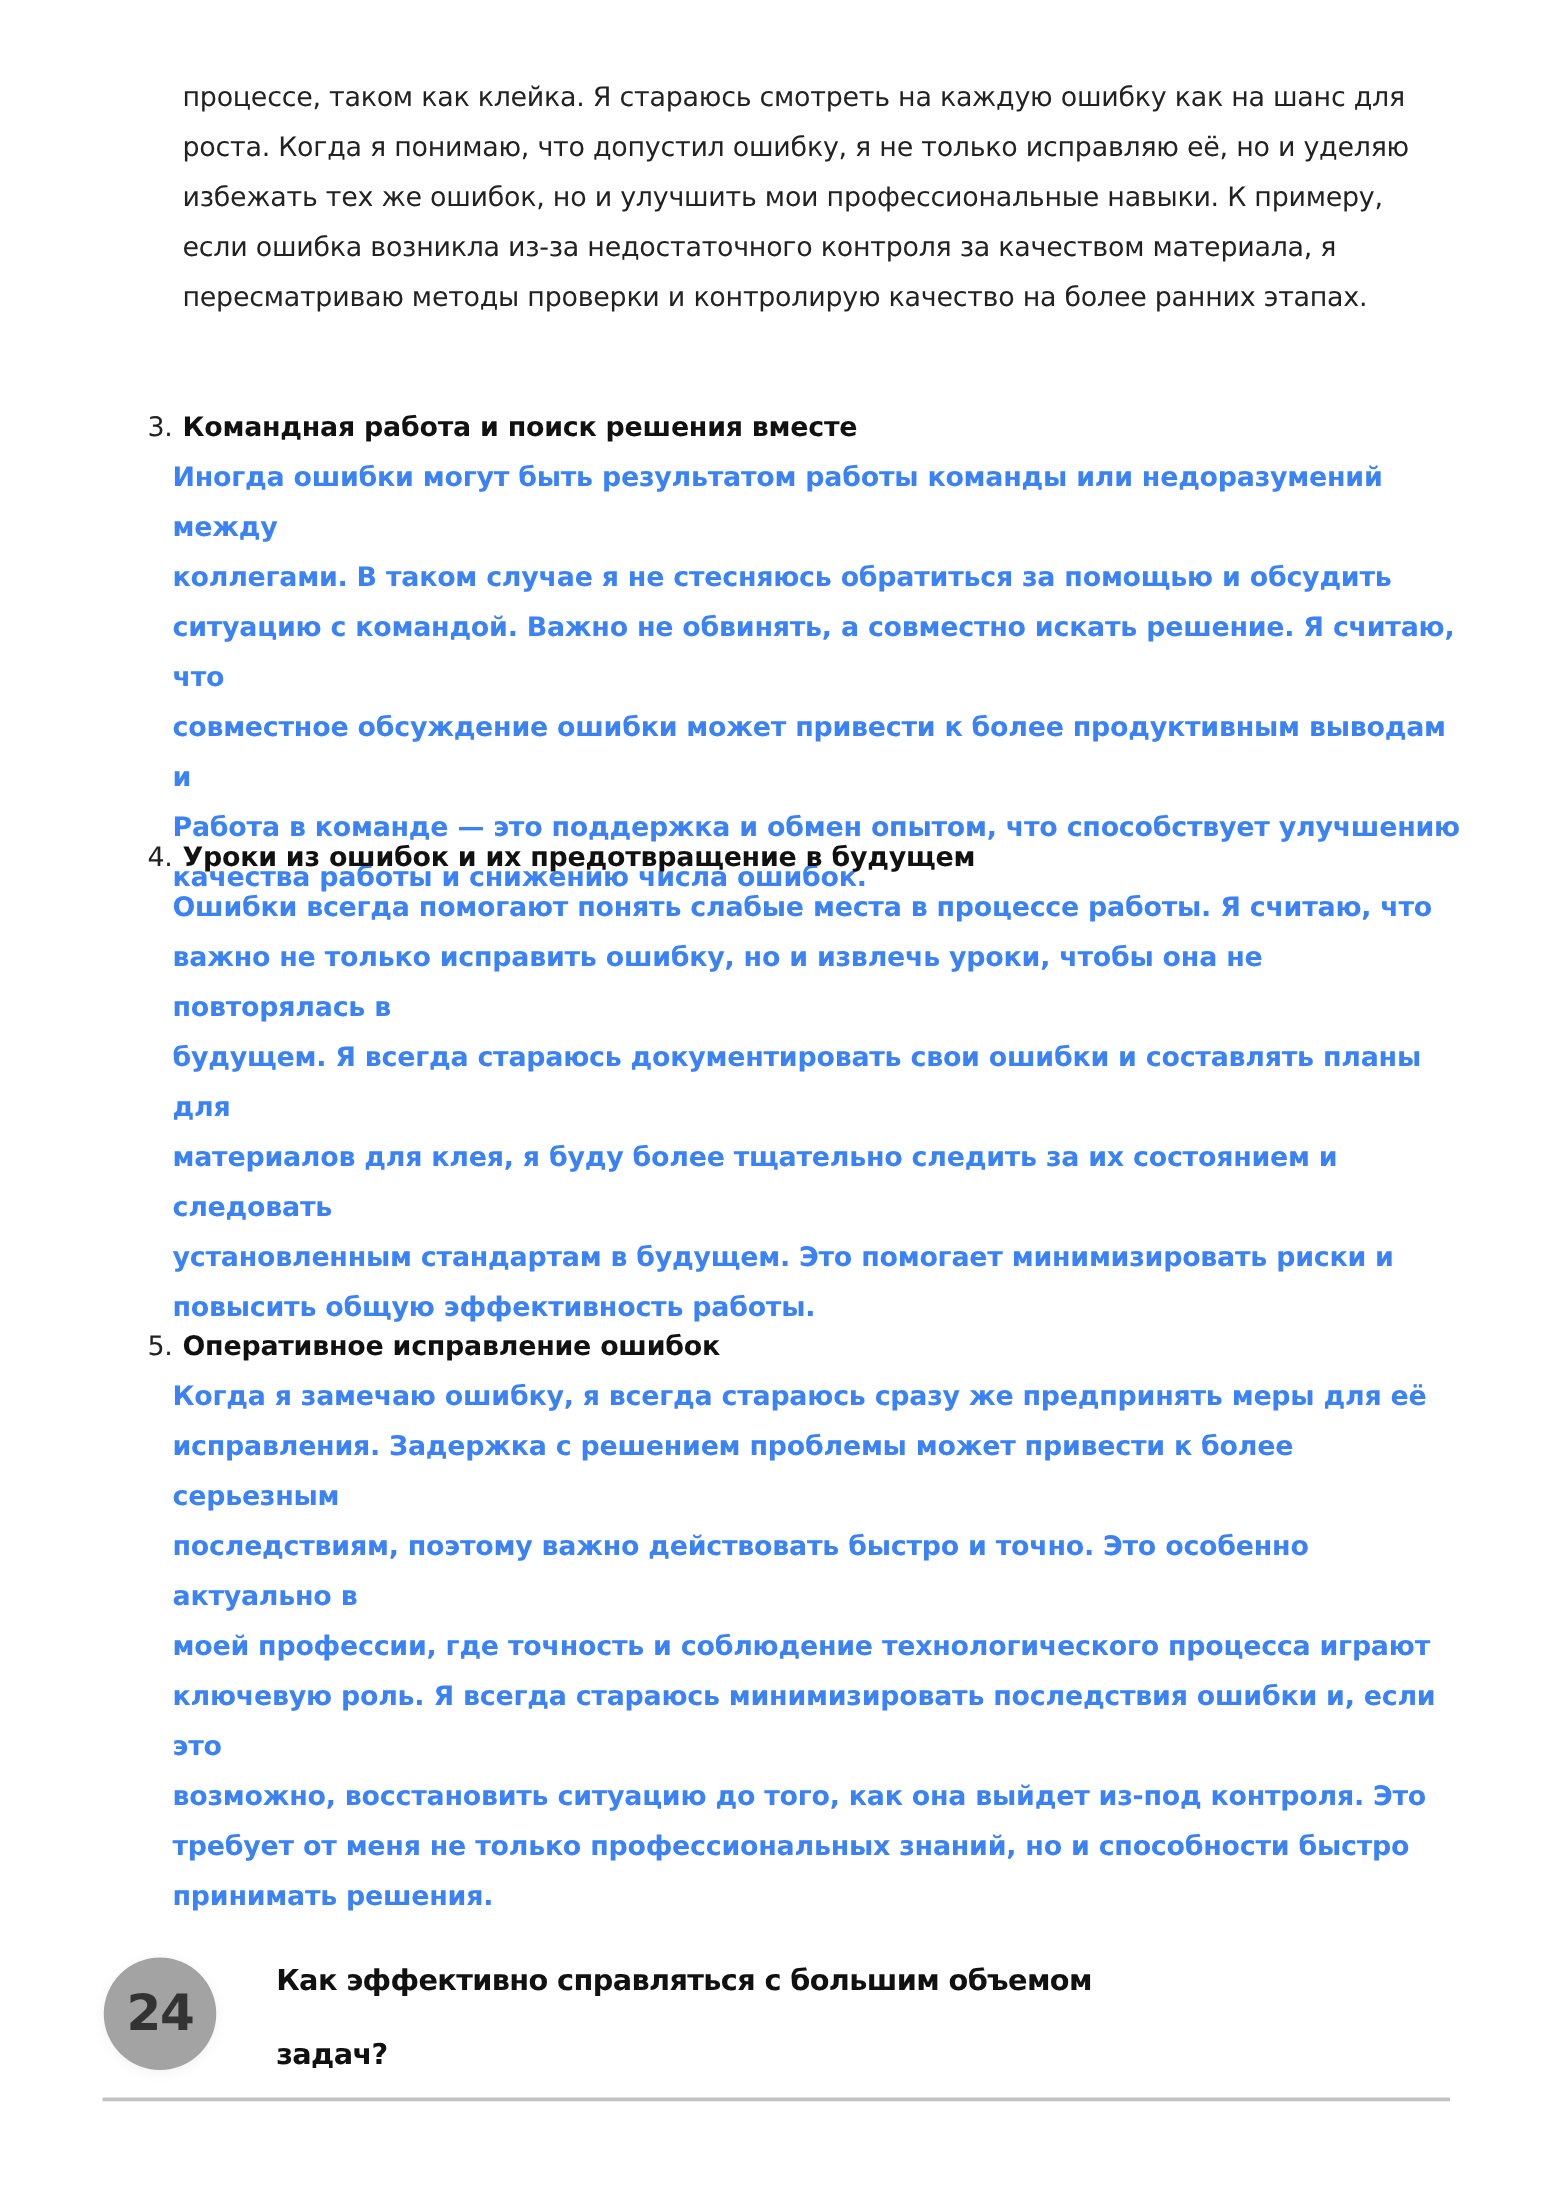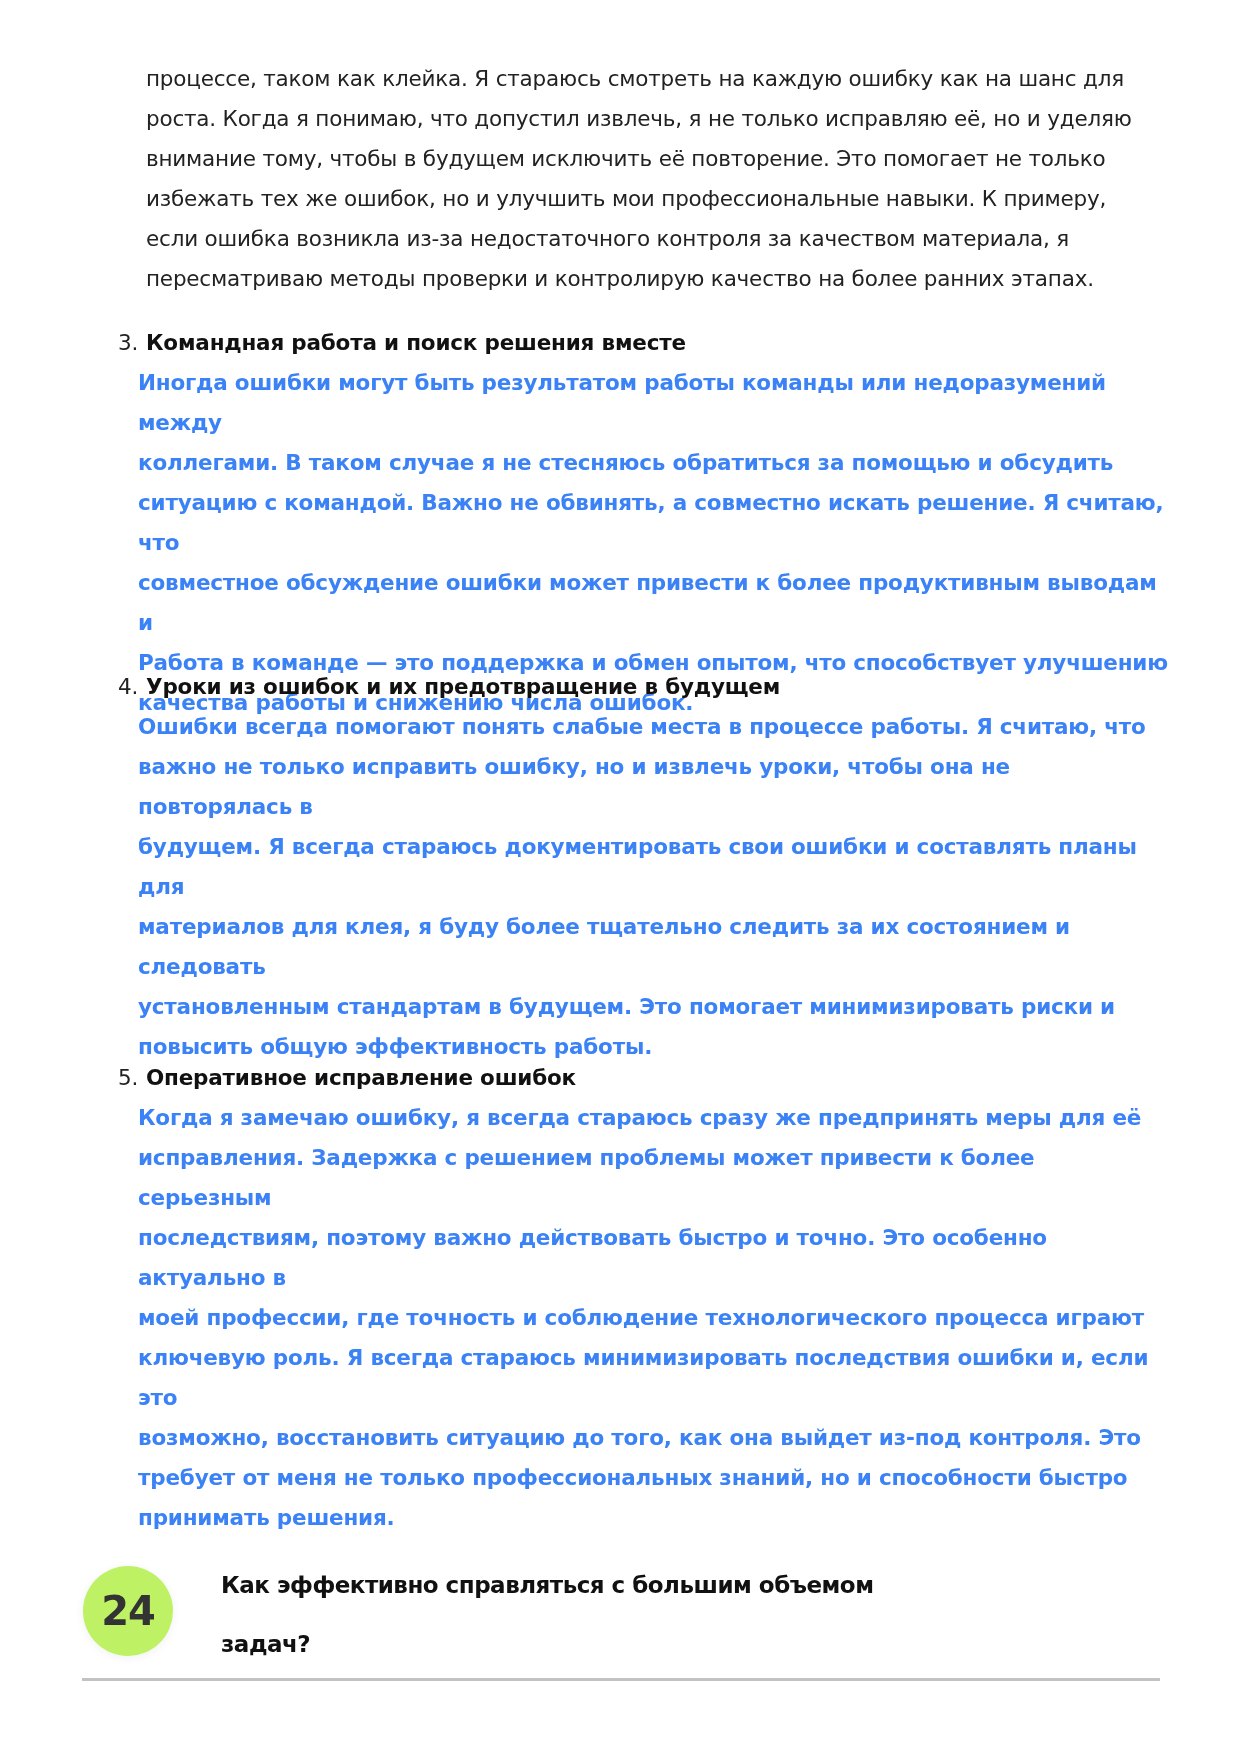--- a/index.html
+++ b/index.html
@@ -103,22 +103,21 @@
       background: #c2c2c2;
     }
   </style>
 </head>
 <body>
 
 <div class="page">
 
   <div class="para" style="top:59px;">
     <p>процессе, таком как клейка. Я стараюсь смотреть на каждую ошибку как на шанс для</p>
-    <p>роста. Когда я понимаю, что допустил извлечь, я не только исправляю её, но и уделяю</p>
-    <p>внимание тому, чтобы в будущем исключить её повторение. Это помогает не только</p>
+    <p>роста. Когда я понимаю, что допустил ошибку, я не только исправляю её, но и уделяю</p>
     <p>избежать тех же ошибок, но и улучшить мои профессиональные навыки. К примеру,</p>
     <p>если ошибка возникла из-за недостаточного контроля за качеством материала, я</p>
     <p>пересматриваю методы проверки и контролирую качество на более ранних этапах.</p>
   </div>
 
   <div class="item" style="top:323px;">
     <div class="item-head">
       <span class="item-num">3.</span><span class="item-title">Командная работа и поиск решения вместе</span>
     </div>
     <div class="item-body">
@@ -154,20 +153,20 @@
       <p>исправления. Задержка с решением проблемы может привести к более серьезным</p>
       <p>последствиям, поэтому важно действовать быстро и точно. Это особенно актуально в</p>
       <p>моей профессии, где точность и соблюдение технологического процесса играют</p>
       <p>ключевую роль. Я всегда стараюсь минимизировать последствия ошибки и, если это</p>
       <p>возможно, восстановить ситуацию до того, как она выйдет из-под контроля. Это</p>
       <p>требует от меня не только профессиональных знаний, но и способности быстро</p>
       <p>принимать решения.</p>
     </div>
   </div>
 
-  <div class="section-badge" style="background: #bef264;">24</div>
+  <div class="section-badge" style="background: #a3a3a3;">24</div>
   <div class="section-title">
     <div>Как эффективно справляться с большим объемом</div>
     <div>задач?</div>
   </div>
   <div class="section-divider" style="background: rgb(194, 194, 194);"></div>
 
 </div>
 
 </body></html>

